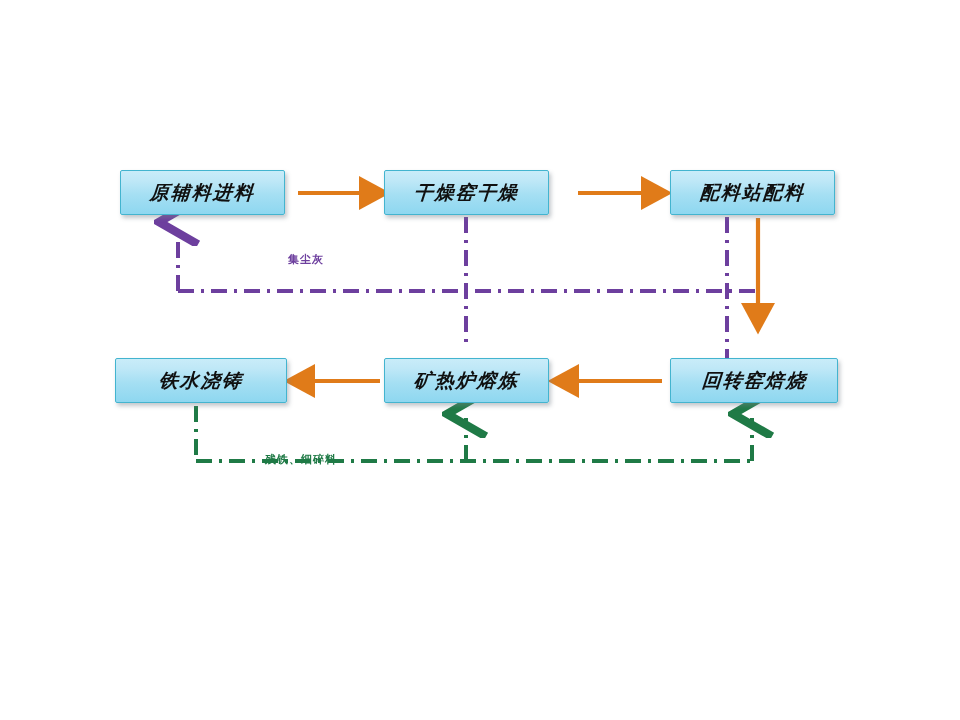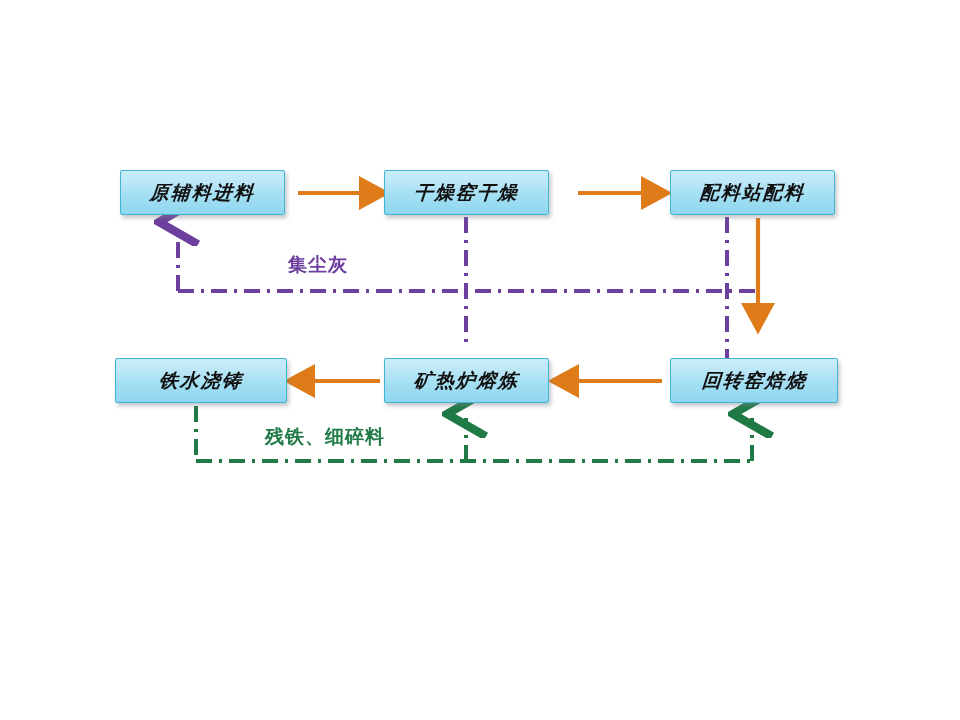--- a/index.html
+++ b/index.html
@@ -32,21 +32,21 @@
     font-weight: 700;
     color: #101010;
     letter-spacing: 2px;
     white-space: nowrap;
     font-style: italic;
     transform: skewX(-4deg);
   }
   .edge-label {
     position: absolute;
     font-family: "DejaVu Sans", "Liberation Sans", sans-serif;
-    font-size: 19px;
+    font-size: 11px;
     font-weight: 700;
     white-space: nowrap;
     letter-spacing: 1px;
   }
   .lbl-purple { color: #6d3f9e; }
   .lbl-green  { color: #1f7a46; }
   svg.overlay {
     position: absolute;
     left: 0; top: 0;
     width: 960px; height: 720px;
@@ -123,15 +123,15 @@
   <div class="node" style="left:384px; top:358px; width:165px; height:45px;">
     <span class="node-label">矿热炉熔炼</span>
   </div>
 
   <div class="node" style="left:670px; top:358px; width:168px; height:45px;">
     <span class="node-label">回转窑焙烧</span>
   </div>
 
   <div class="edge-label lbl-purple" style="left:288px; top:252px;">集尘灰</div>
 
-  <div class="edge-label lbl-green" style="left:265px; top:424px;">残铁、细碎料</div>
+  <div class="edge-label lbl-green" style="left:265px; top:452px;">残铁、细碎料</div>
 
 </div>
 
 </body></html>

